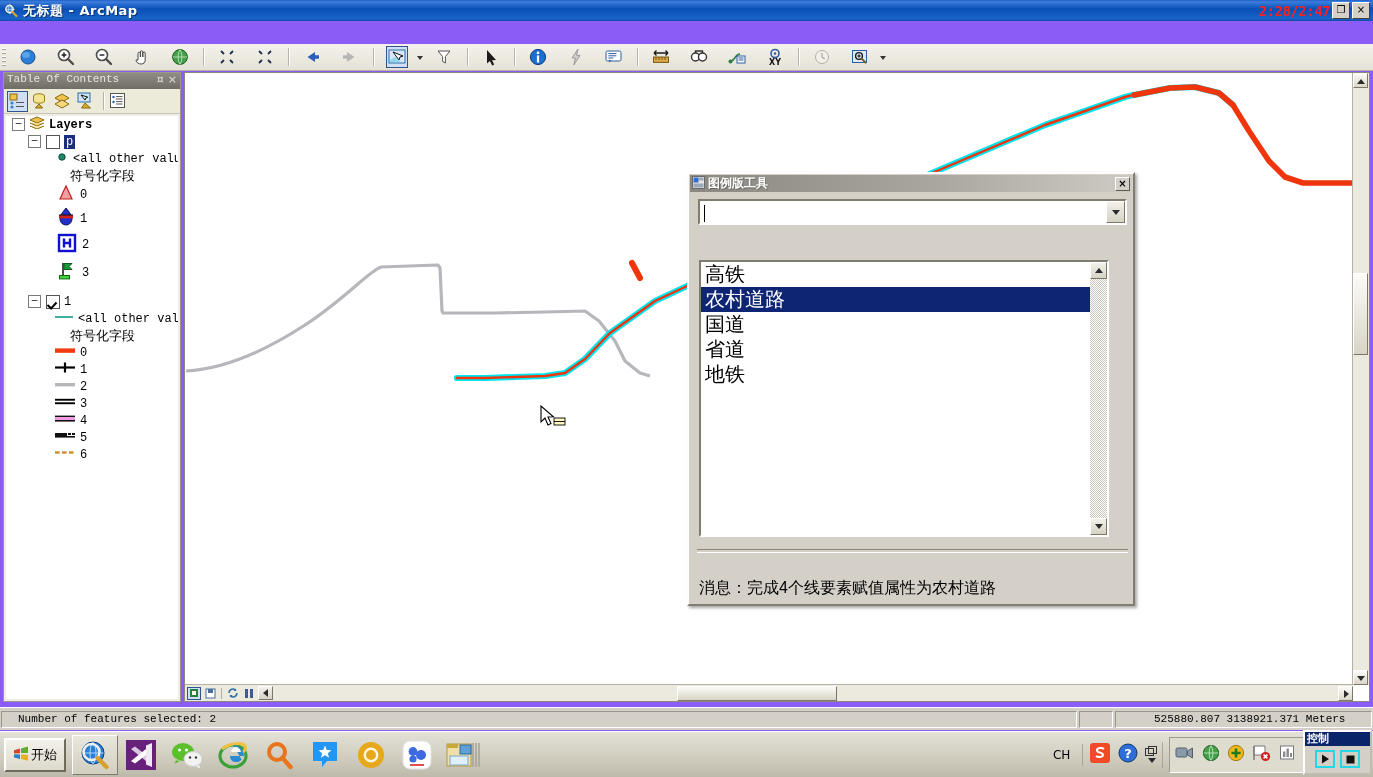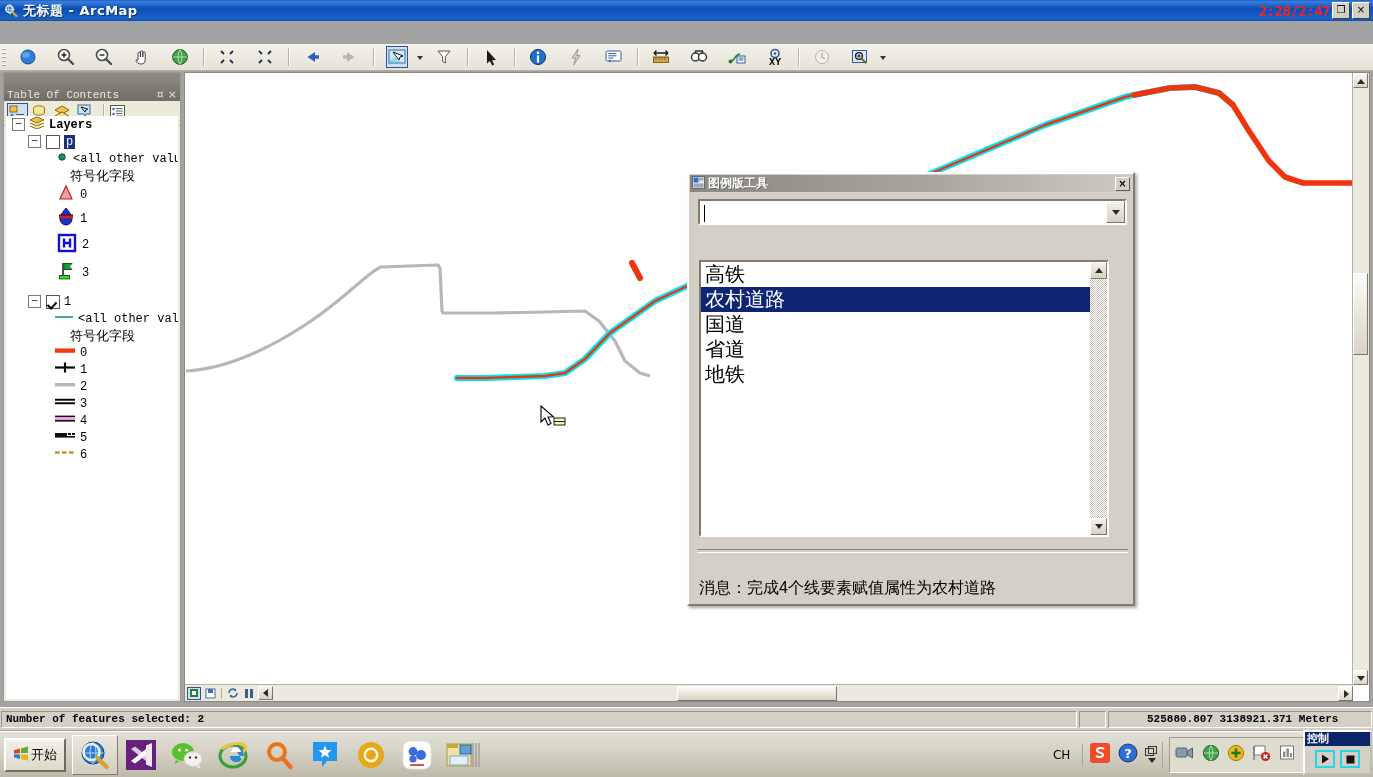--- a/index.html
+++ b/index.html
@@ -3,21 +3,21 @@
 <meta charset="utf-8">
 <style>
   html,body{margin:0;padding:0;}
   body{
     width:1373px;height:777px;overflow:hidden;
     background:#000;
     font-family:"Liberation Sans","DejaVu Sans",sans-serif;
     font-size:12px;
     -webkit-font-smoothing:none;
   }
-  .app{position:absolute;left:0;top:0;width:1373px;height:777px;background:#a3a3a3;}
+  .app{position:absolute;left:0;top:0;width:1373px;height:777px;background:#8b5cf6;}
 
   
   .titlebar{
     position:absolute;left:0;top:0;width:1373px;height:21px;
     background:linear-gradient(to bottom,#1f5fc4 0%,#3a7ddd 8%,#0a4fb5 42%,#1a63c9 90%,#0c4ba8 100%);
     display:flex;align-items:center;
   }
   .tb-icon{width:16px;height:16px;margin:0 4px 0 3px;position:relative;flex:none;}
   .tb-title{color:#fff;font-weight:bold;font-size:13px;font-family:"DejaVu Sans",sans-serif;
             text-shadow:1px 1px 0 rgba(0,0,0,.45);letter-spacing:.5px;white-space:nowrap;}
@@ -47,22 +47,22 @@
   .tbi.sel{border:1px solid #31538f;background:#cfe0f5;box-sizing:border-box;}
   .tsep{width:1px;height:18px;background:#b8b3a6;margin:0 4px;flex:none;
         box-shadow:1px 0 0 #fff;}
   .arr{width:9px;height:22px;flex:none;position:relative;}
   .arr::after{content:"";position:absolute;left:1px;top:10px;border-left:3.5px solid transparent;
     border-right:3.5px solid transparent;border-top:4px solid #333;}
 
   
   .toc{position:absolute;left:3px;top:72px;width:178px;height:630px;background:#eeece4;
        border:1px solid #9d9889;box-sizing:border-box;}
-  .toc-head{height:28px;background:linear-gradient(to bottom,#8e8c84,#6f6d66);
-            display:flex;align-items:flex-end;padding:0 3px;}
+  .toc-head{height:16px;background:linear-gradient(to bottom,#8e8c84,#6f6d66);
+            display:flex;align-items:flex-start;padding:0 3px;}
   .toc-head .t{color:#e8e6e0;font-family:"Liberation Mono","DejaVu Sans Mono",monospace;font-size:11px;
                flex:1;white-space:nowrap;}
   .toc-head .b{color:#e0ded8;font-size:11px;margin-left:4px;font-family:"DejaVu Sans",sans-serif;}
   .toc-bar{height:24px;background:#ecead9;border-bottom:1px solid #c8c4b6;display:flex;align-items:center;padding-left:3px;}
   .toc-bar .ti{width:21px;height:21px;margin-right:2px;position:relative;}
   .toc-bar .ti.on{border:1px solid #31538f;background:#cfe0f5;box-sizing:border-box;}
   .toc-body{background:#fff;position:absolute;left:2px;top:43px;right:2px;bottom:2px;overflow:hidden;
             font-family:"Liberation Mono","DejaVu Sans Mono",monospace;font-size:12px;}
   .row{display:flex;align-items:center;height:17px;white-space:nowrap;}
   .exp{width:11px;height:11px;border:1px solid #7a7a7a;background:#fff;font-size:9px;line-height:9px;
@@ -82,22 +82,22 @@
   .sbtn{position:absolute;width:15px;height:15px;background:linear-gradient(to bottom,#fcfbf8,#dad6c8);
         border:1px solid #fff;border-right-color:#7c7768;border-bottom-color:#7c7768;box-sizing:border-box;}
   .sbtn i{position:absolute;left:4px;top:5px;width:0;height:0;}
   .sthumb{position:absolute;background:linear-gradient(to bottom,#fcfbf8,#d8d4c5);
           border:1px solid #fff;border-right-color:#7c7768;border-bottom-color:#7c7768;box-sizing:border-box;}
 
   
   .statusbar{position:absolute;left:0;bottom:47px;width:1373px;height:22px;
     background:#d4d0c8;border-top:1px solid #fff;display:flex;align-items:center;}
   .sfield{height:17px;margin:0 1px;border:1px solid #9a958a;border-right-color:#fff;border-bottom-color:#fff;
-     box-sizing:border-box;display:flex;align-items:center;padding:0 4px;
-     font-family:"Liberation Mono","DejaVu Sans Mono",monospace;font-size:11px;color:#000;font-weight:bold;}
+     box-sizing:border-box;display:flex;align-items:center;padding:0 16px;
+     font-family:"Liberation Mono","DejaVu Sans Mono",monospace;font-size:11px;color:#000;}
 
   
   .taskbar{position:absolute;left:0;bottom:0;width:1373px;height:45px;
     background:linear-gradient(to bottom,#e3e1d8,#cfccbe 60%,#bdb9aa);
     border-top:1px solid #fff;display:flex;align-items:center;}
   .startbtn{width:62px;height:34px;margin:0 6px 0 4px;flex:none;
     background:linear-gradient(to bottom,#f3f1ea,#ddd9cb);
     border:2px solid #fff;border-right-color:#6e6a5e;border-bottom-color:#6e6a5e;
     box-sizing:border-box;display:flex;align-items:center;justify-content:center;gap:2px;
     font-family:"DejaVu Sans",sans-serif;font-size:13px;color:#000;}

